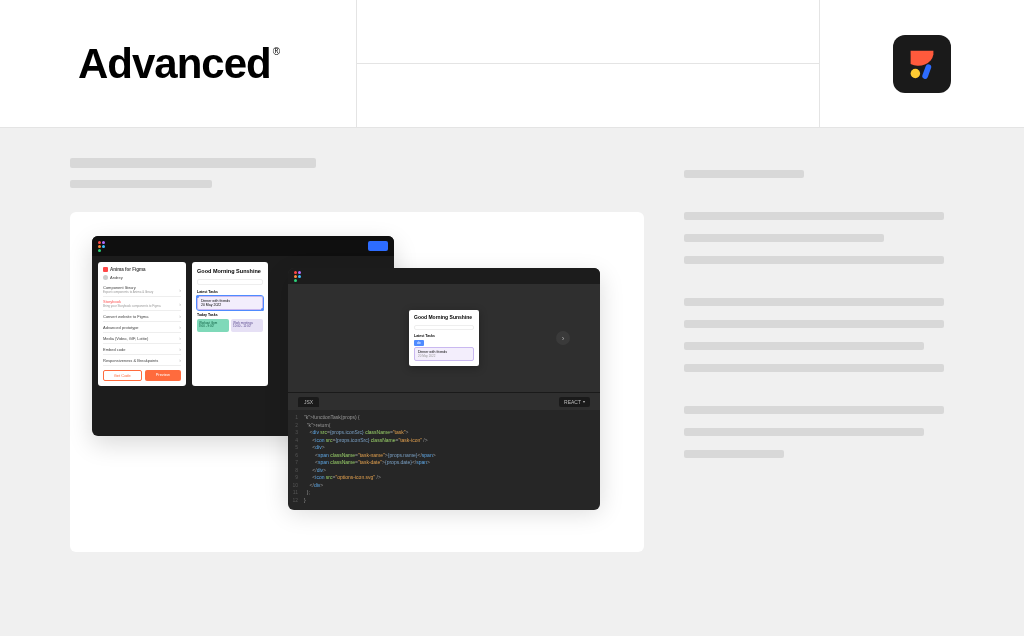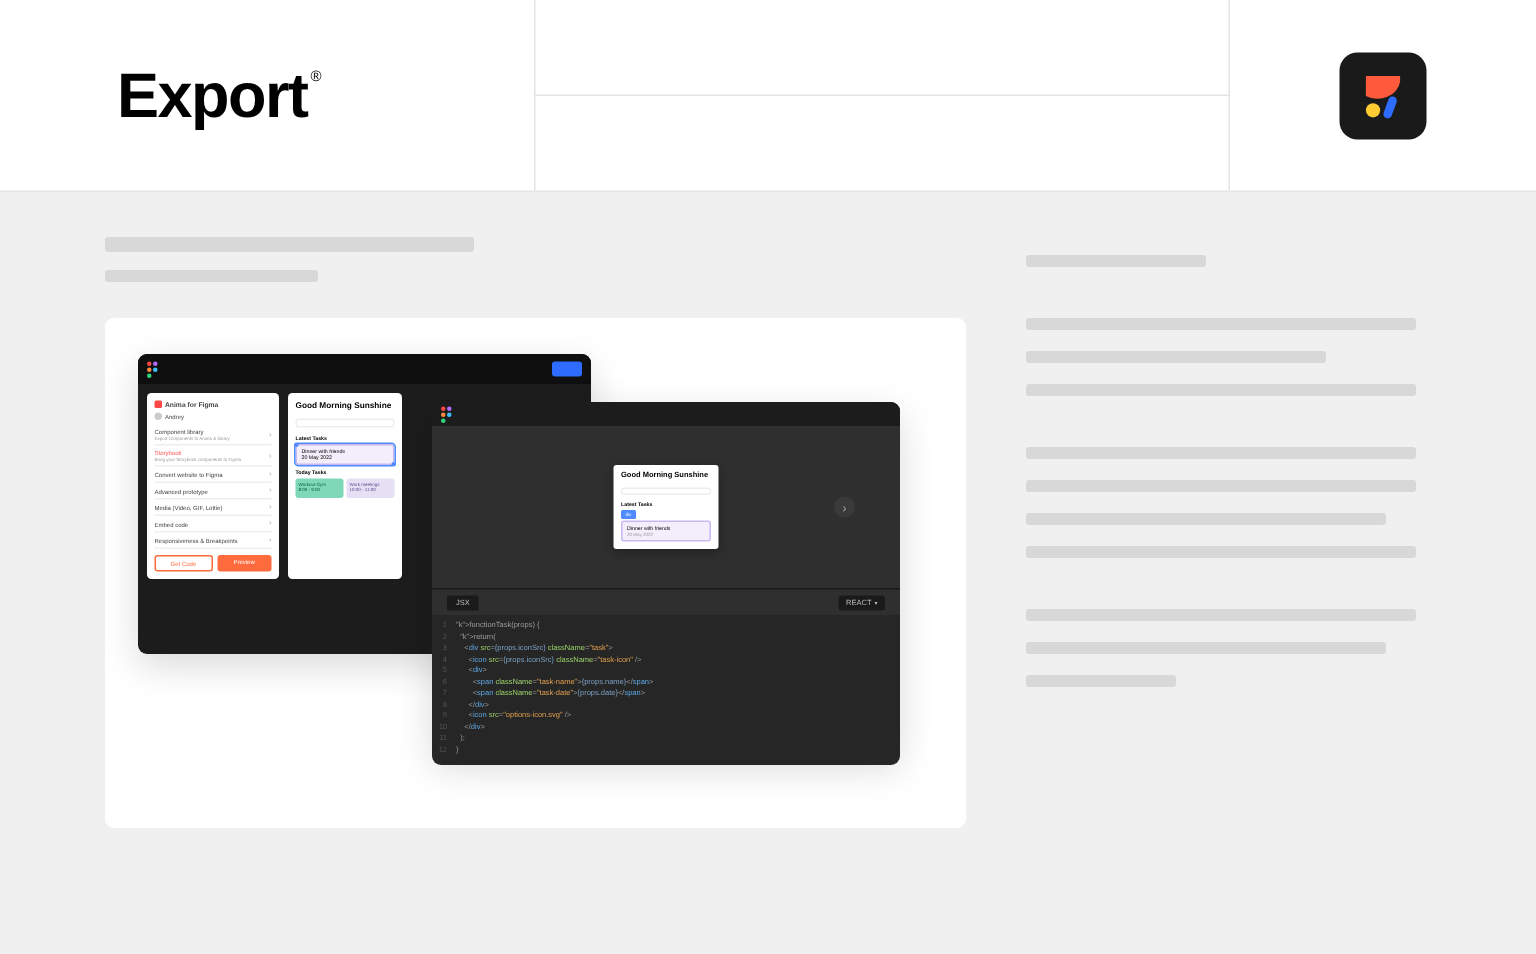--- a/index.html
+++ b/index.html
@@ -92,21 +92,21 @@
 
 
 .col-right .row-ph { height:8px; background:#d8d8d8; border-radius:2px; margin-bottom:14px; }
 .col-right .gap { height:20px; }
 </style>
 </head>
 <body>
 
 <div class="hdr">
   <div class="hdr-left">
-    <div class="gartner">Export</div>
+    <div class="gartner">Advanced</div>
   </div>
   <div class="hdr-mid">
     <div></div>
     <div></div>
   </div>
   <div class="hdr-right">
     <div class="badge">
       <svg viewBox="0 0 40 40">
         <path d="M8 6 h24 v4 a16 14 0 0 1 -24 10 z" fill="#ff5a3c"></path>
         <circle cx="13" cy="30" r="5" fill="#ffcc33"></circle>

